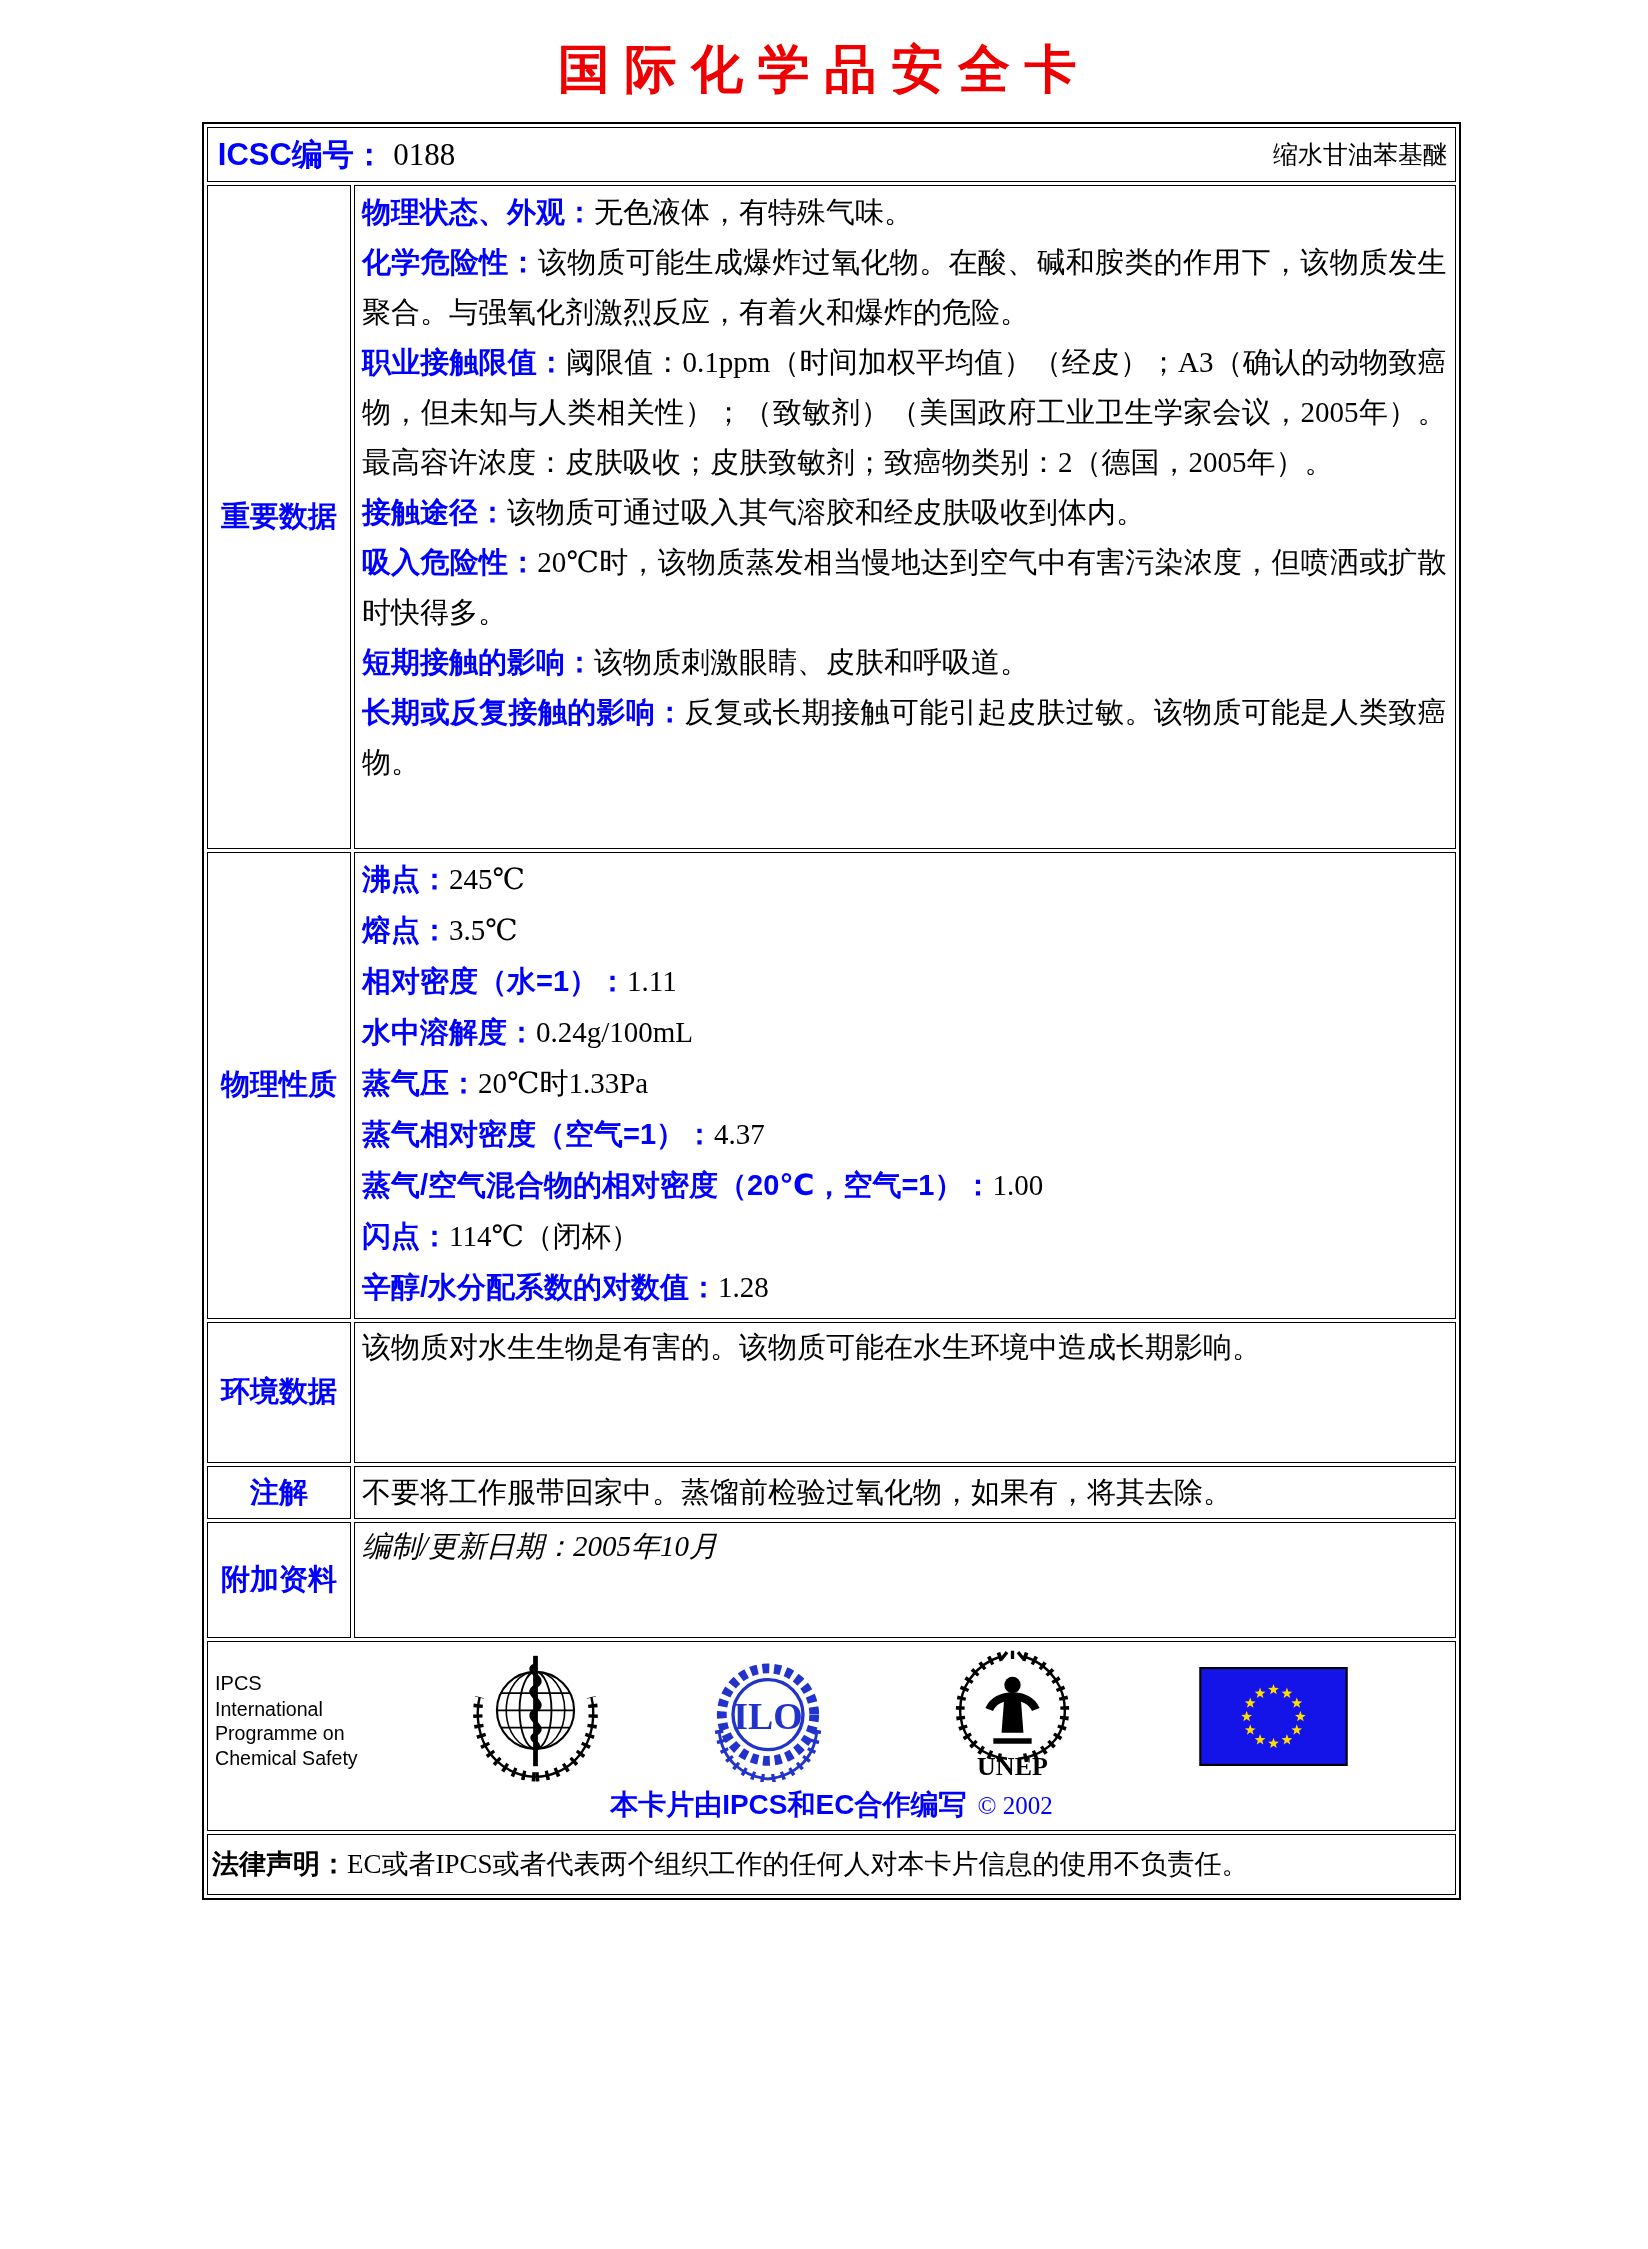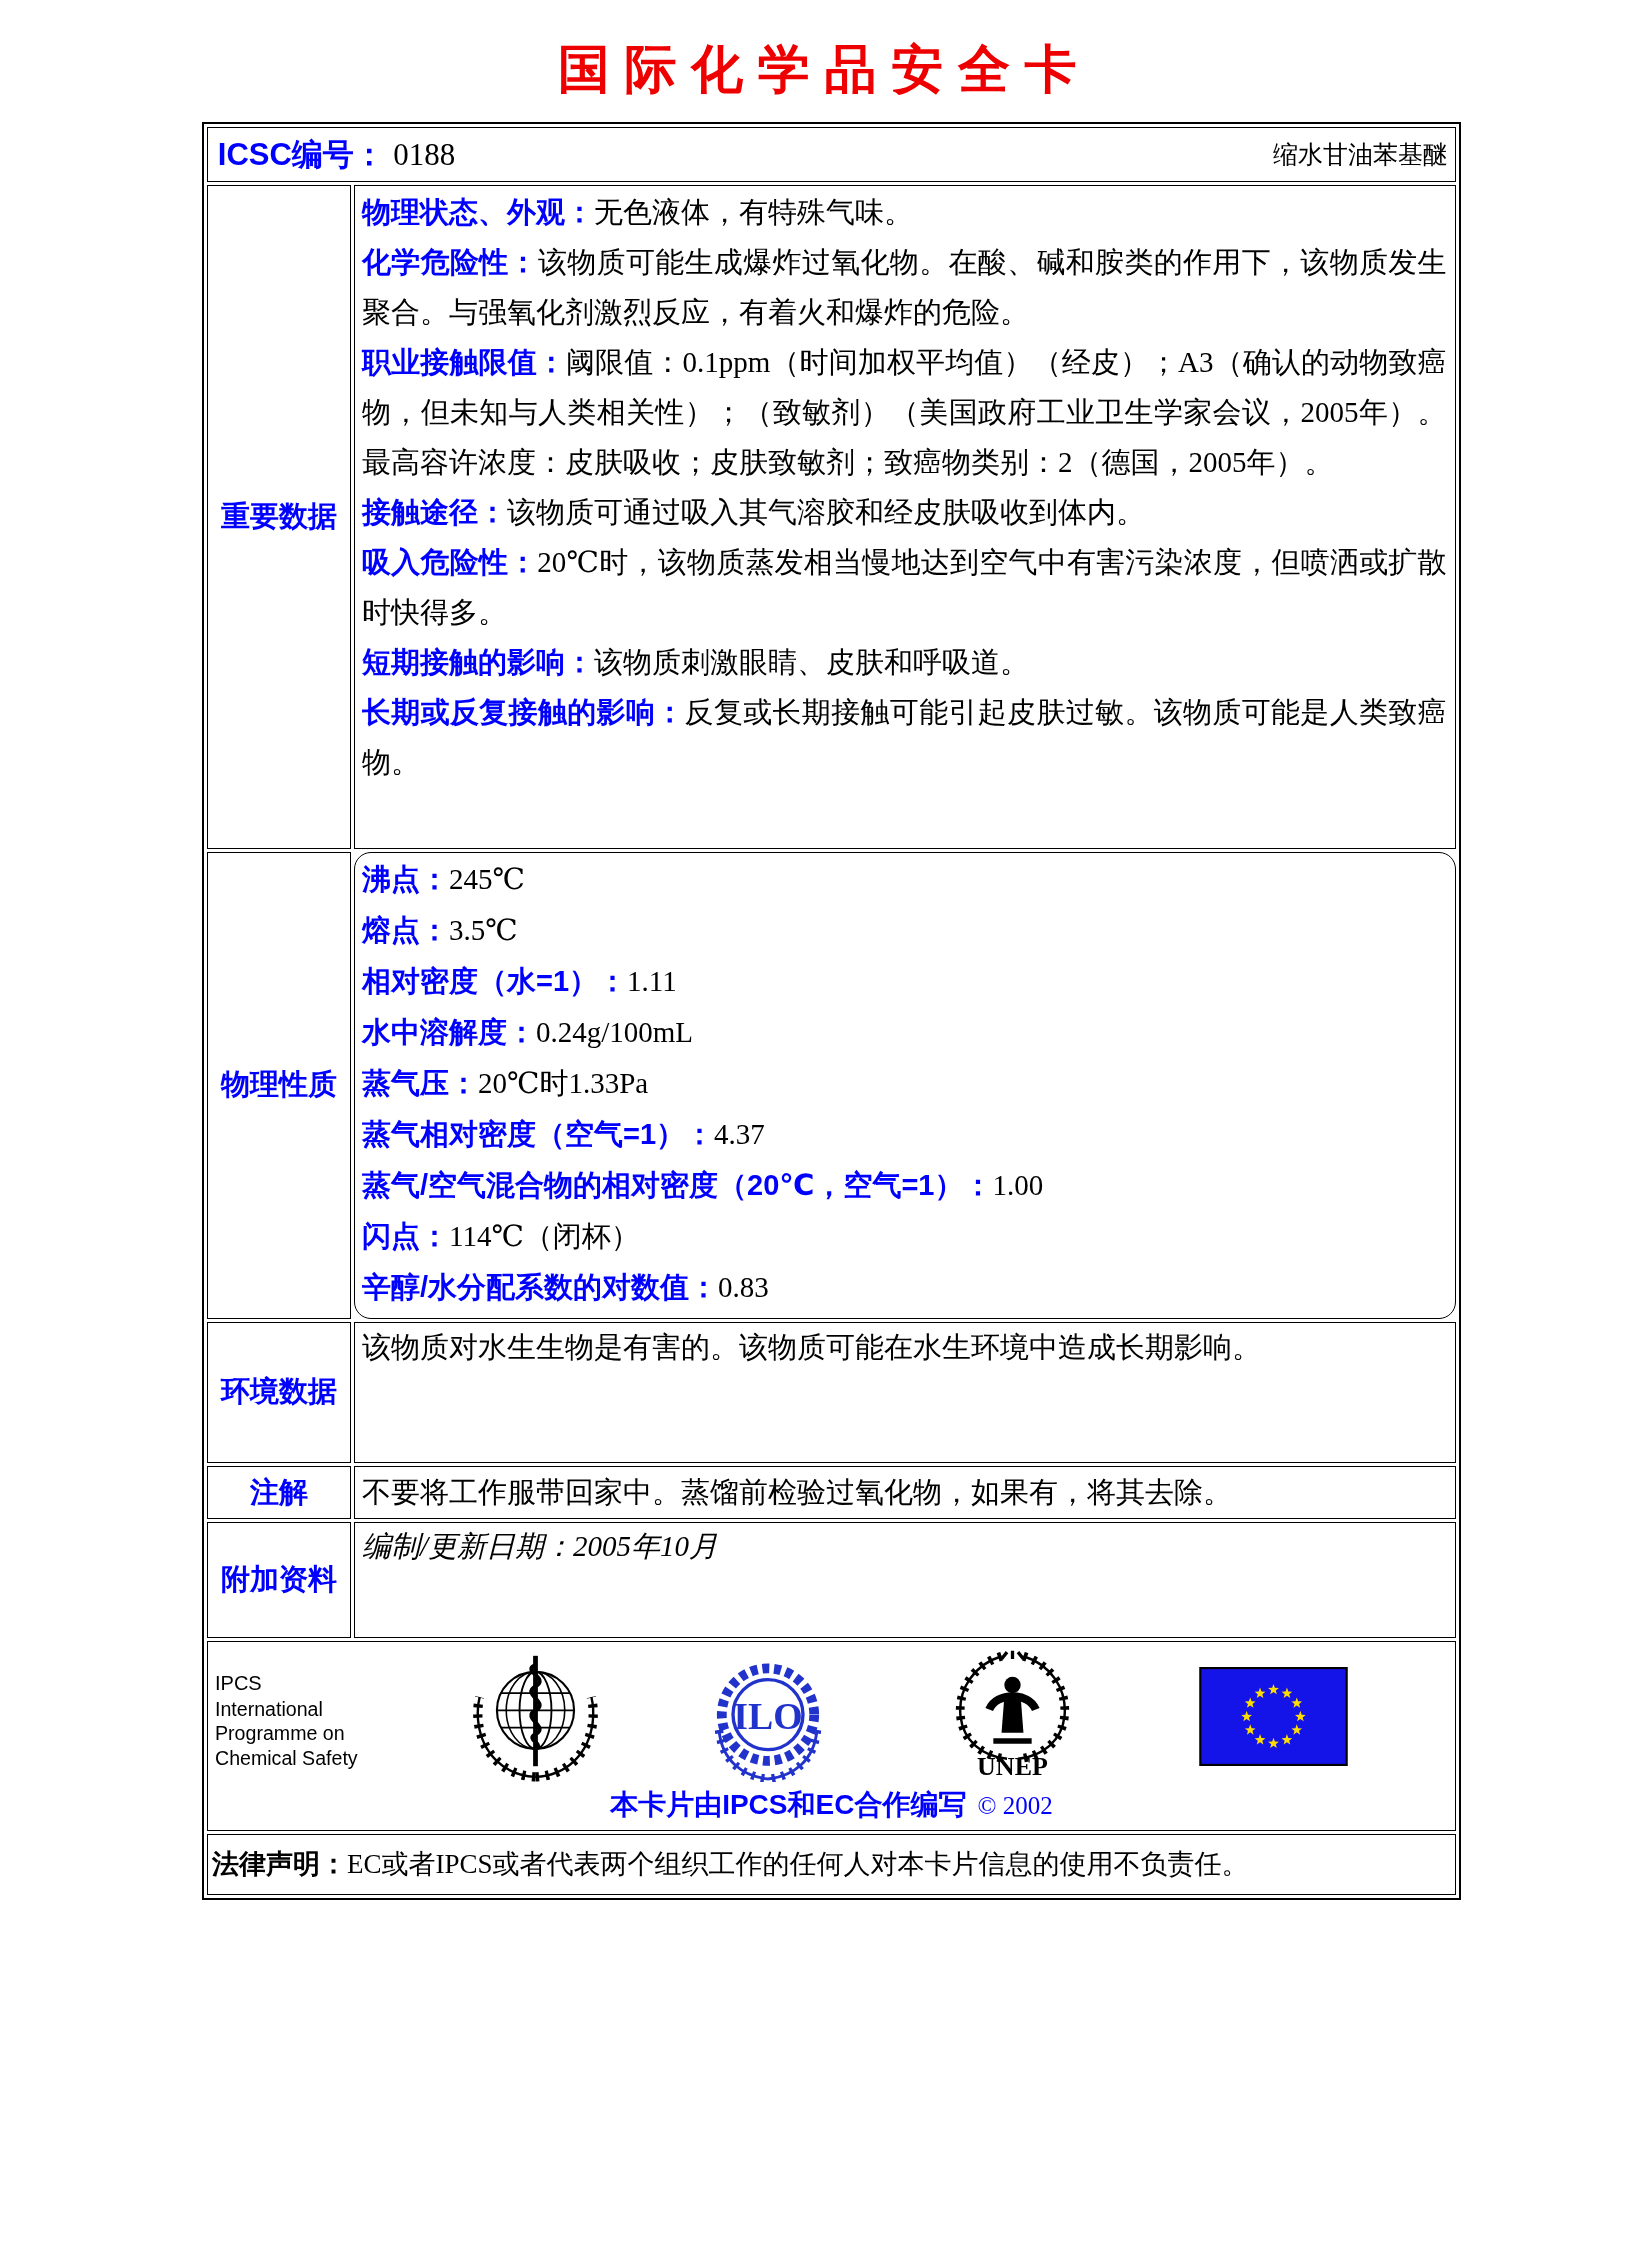--- a/index.html
+++ b/index.html
@@ -36,21 +36,21 @@
   .chem-name{font-size:25px;}
   
   td.imp{height:659px;line-height:50px;text-align:justify;}
   td.imp p{margin:0;}
   .k{
     color:#0000ff;font-weight:bold;
     font-family:"Liberation Sans","DejaVu Sans",sans-serif;
   }
   .v{color:#000;}
   
-  td.phys{height:462px;line-height:51px;border-radius:17px;}
+  td.phys{height:462px;line-height:51px;}
   td.phys .line{white-space:nowrap;}
   
   td.env{height:137px;line-height:45px;}
   td.env p{margin:1.4px 0 0 0;}
   
   td.notes{height:48px;vertical-align:middle;margin-top:16px;}
   td.notes p{margin:0;line-height:1.2;}
   
   td.addl{height:111px;line-height:43px;font-style:italic;}
   td.addl p{margin:0;}
@@ -127,21 +127,21 @@
     </td>
     <td class="c phys">
       <div class="line"><span class="k">沸点：</span><span class="v">245℃</span></div>
       <div class="line"><span class="k">熔点：</span><span class="v">3.5℃</span></div>
       <div class="line"><span class="k">相对密度（水=1）：</span><span class="v">1.11</span></div>
       <div class="line"><span class="k">水中溶解度：</span><span class="v">0.24g/100mL</span></div>
       <div class="line"><span class="k">蒸气压：</span><span class="v">20℃时1.33Pa</span></div>
       <div class="line"><span class="k">蒸气相对密度（空气=1）：</span><span class="v">4.37</span></div>
       <div class="line"><span class="k">蒸气/空气混合物的相对密度（20℃，空气=1）：</span><span class="v">1.00</span></div>
       <div class="line"><span class="k">闪点：</span><span class="v">114℃（闭杯）</span></div>
-      <div class="line"><span class="k">辛醇/水分配系数的对数值：</span><span class="v">0.83</span></div>
+      <div class="line"><span class="k">辛醇/水分配系数的对数值：</span><span class="v">1.28</span></div>
     </td>
   </tr>
 
   <tr>
     <td class="lbl">
       <span>环境数据</span>
     </td>
     <td class="c env">
       <p class="v">该物质对水生生物是有害的。该物质可能在水生环境中造成长期影响。</p>
     </td>

